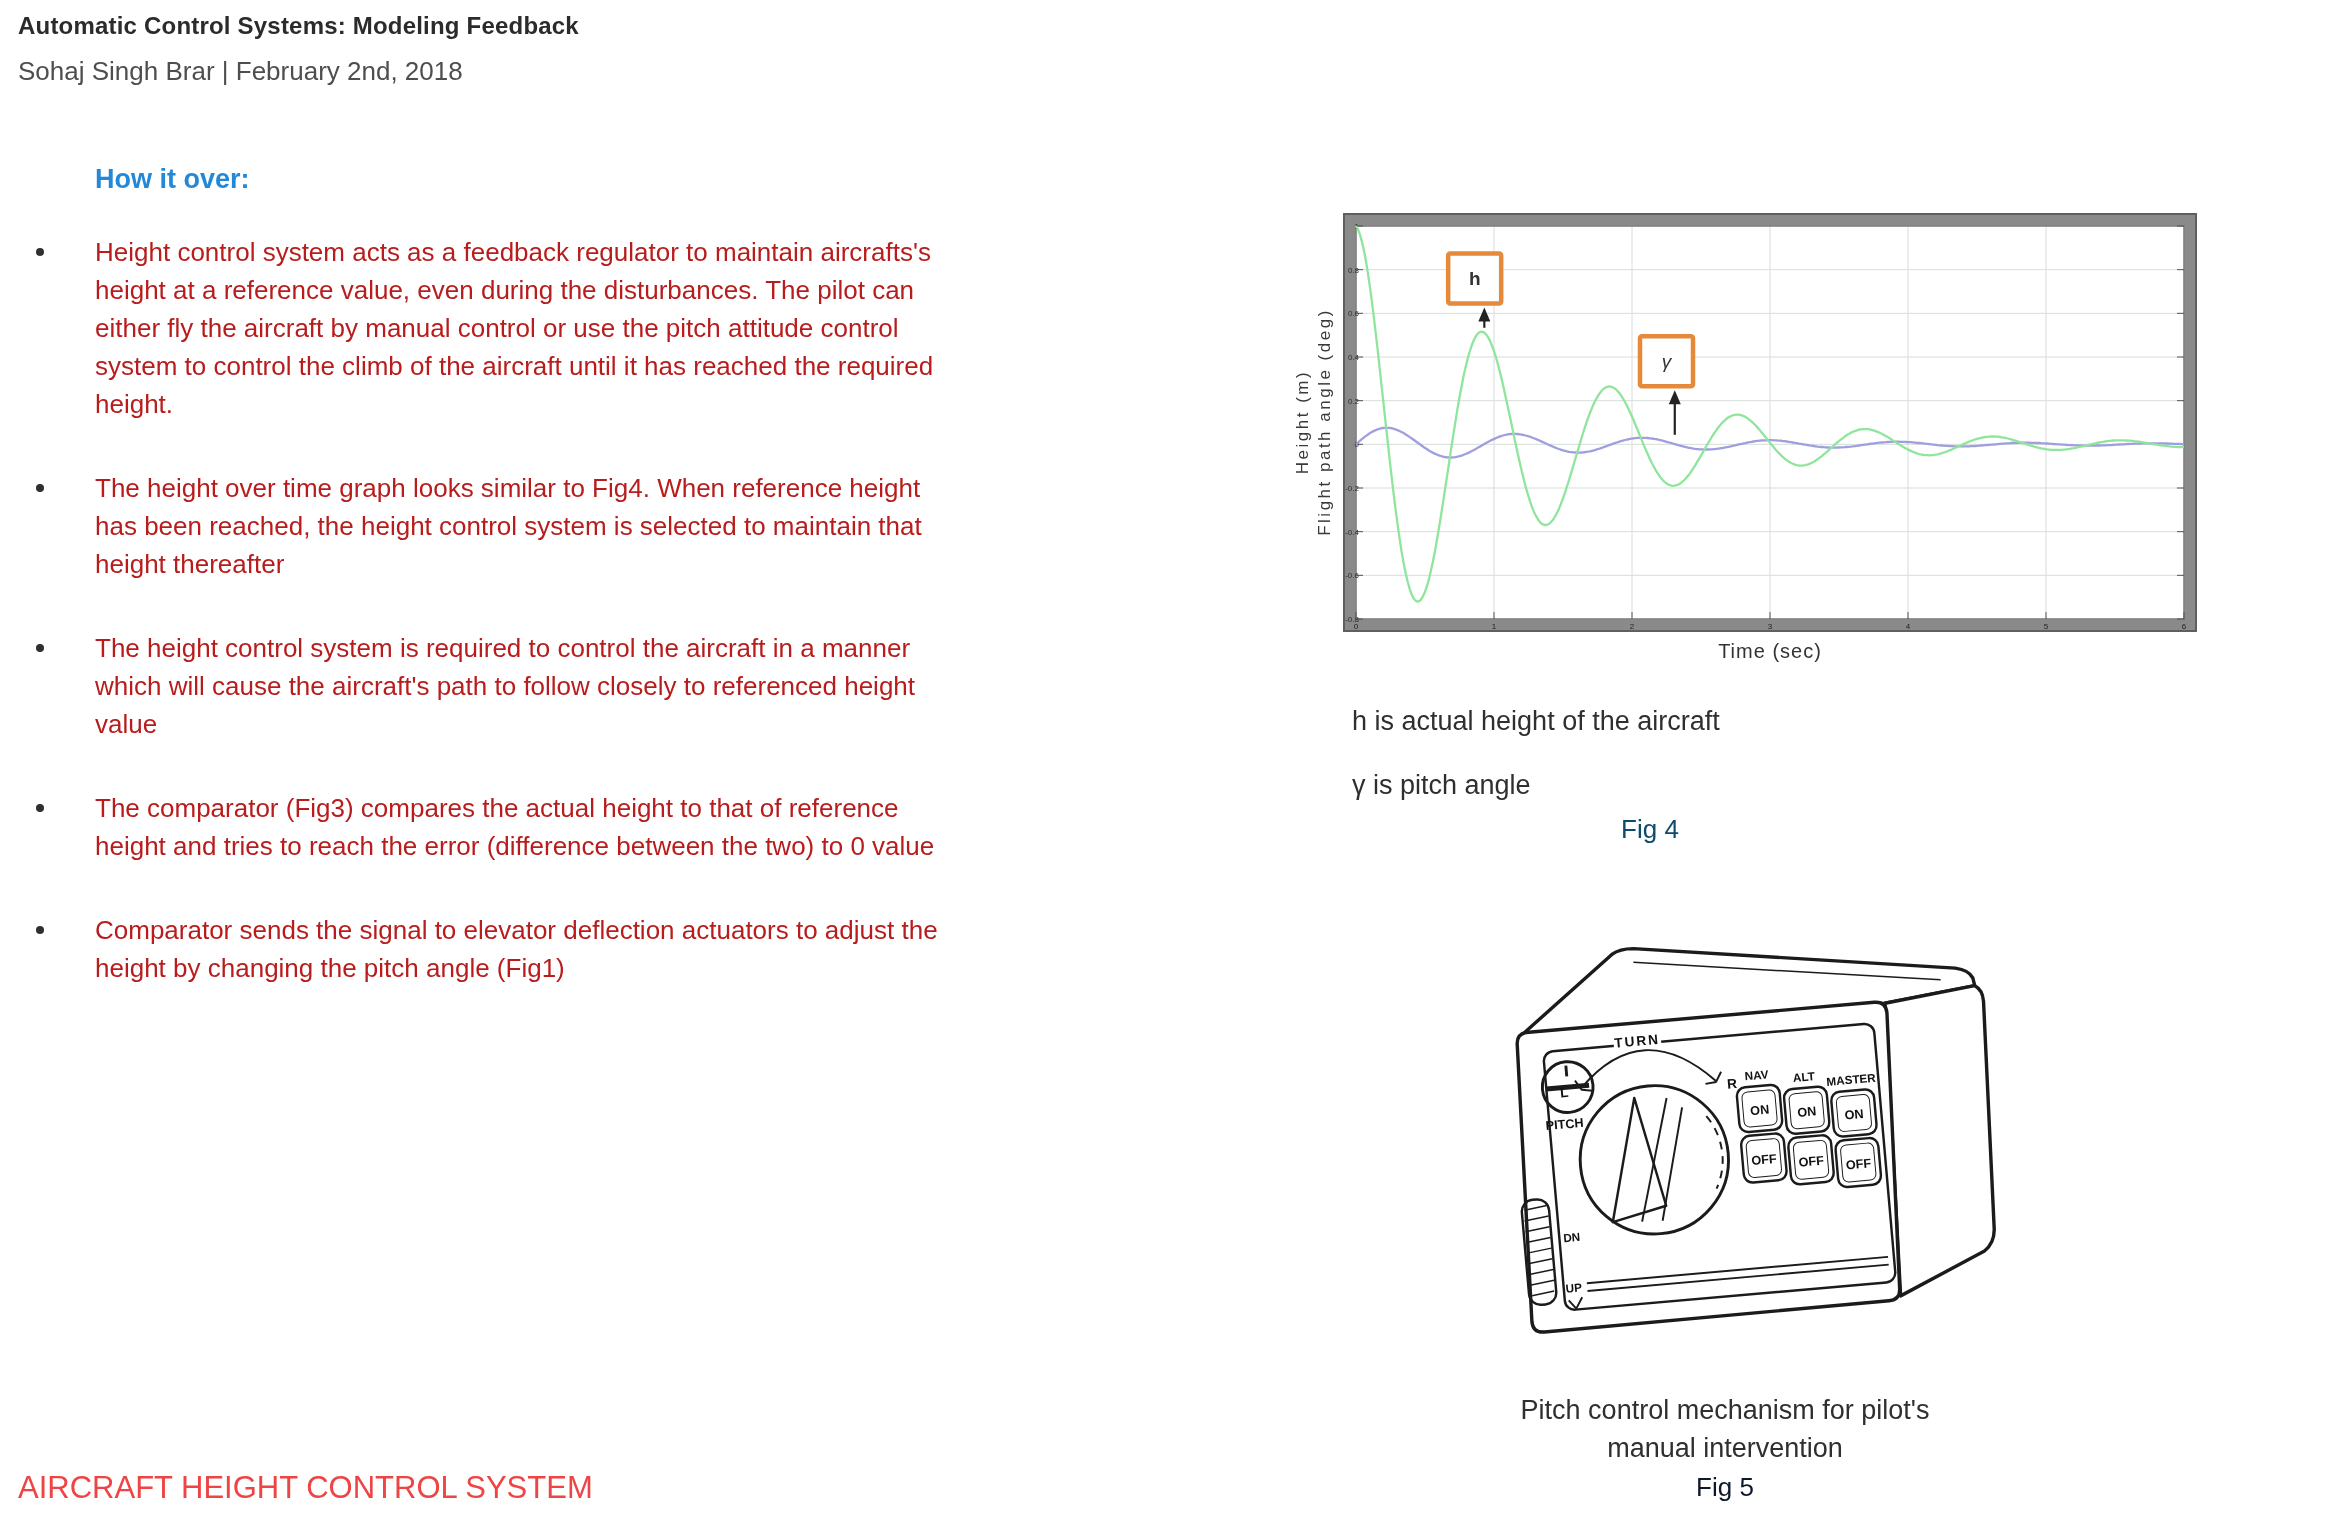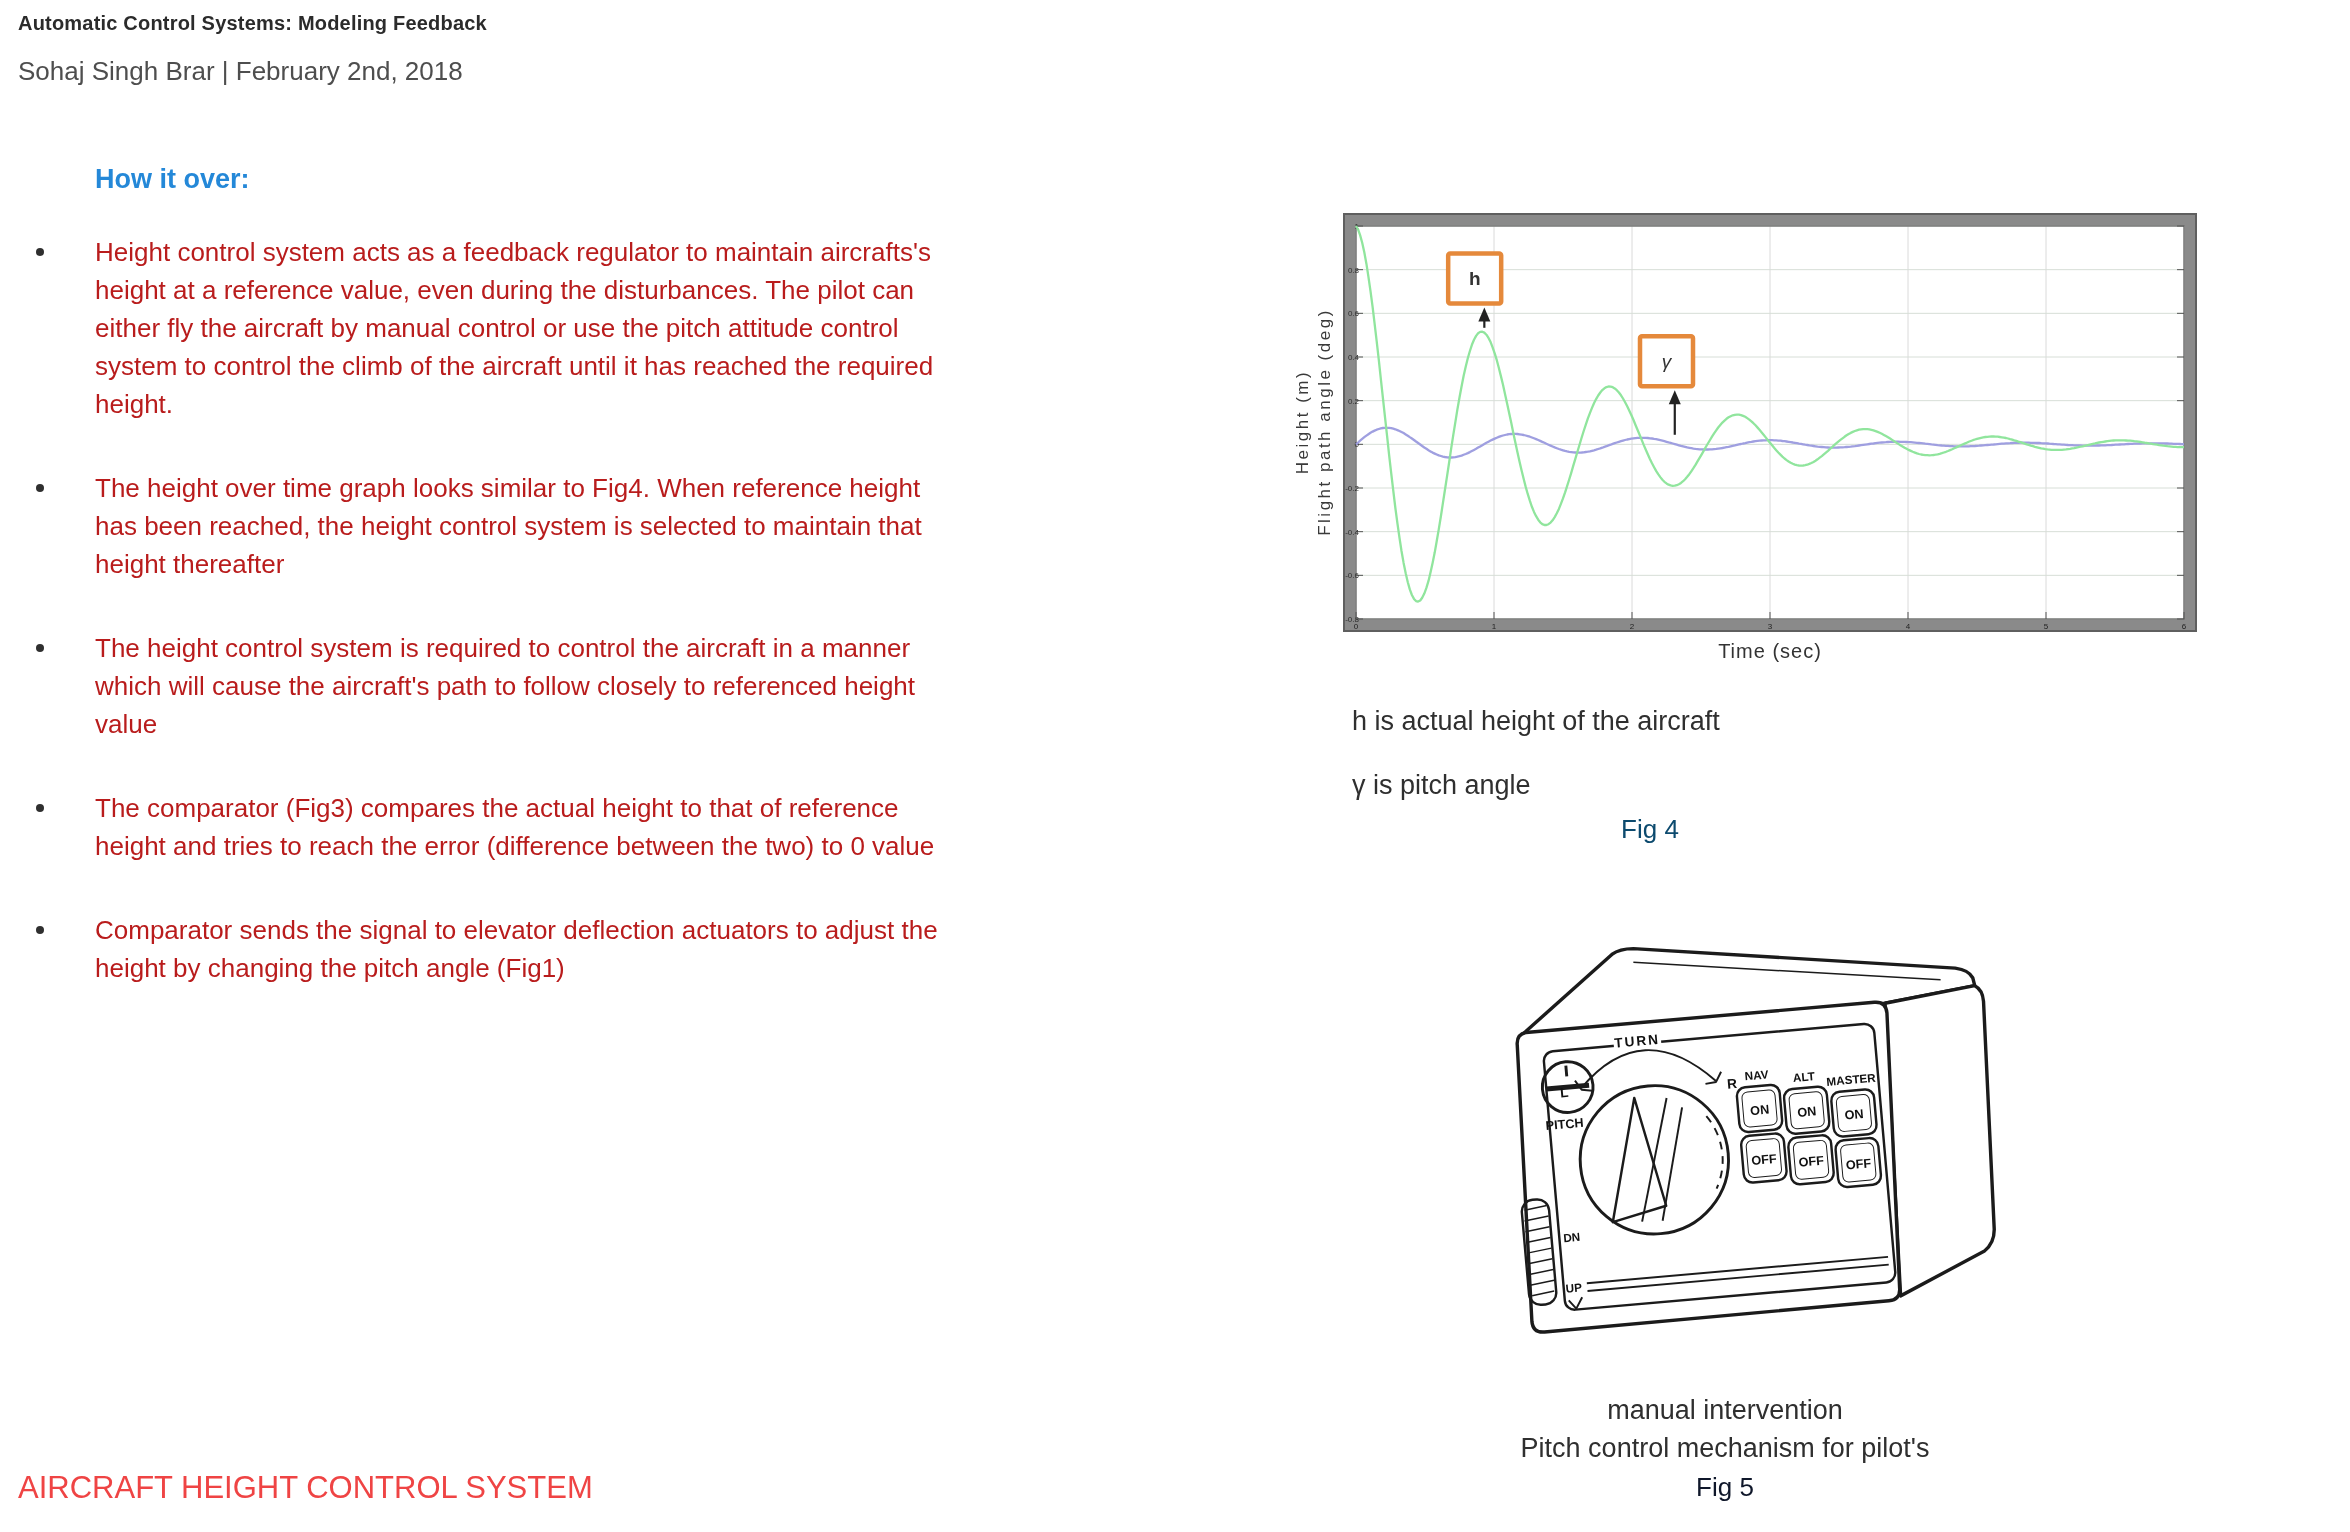--- a/index.html
+++ b/index.html
@@ -1,21 +1,21 @@
 <!DOCTYPE html>
 <html><head>
 <meta charset="utf-8">
 <style>
   html,body { margin:0; padding:0; }
   body {
     width:2350px; height:1532px; background:#ffffff; position:relative;
     font-family:"Liberation Sans", sans-serif; color:#3e3e3e; overflow:hidden;
   }
   .abs { position:absolute; }
-  .page-title { left:18px; top:12px; font-size:20px; font-weight:bold; color:#2b2b2b; letter-spacing:0.2px; }
+  .page-title { left:18px; top:12px; font-size:24px; font-weight:bold; color:#2b2b2b; letter-spacing:0.2px; }
   .page-subtitle { left:18px; top:56px; font-size:26px; color:#4e4e4e; }
   .hiw-heading { left:95px; top:164px; font-size:27px; font-weight:bold; color:#2488d8; }
   .bullets { left:33px; top:233px; width:905px; list-style:none; margin:0; padding:0; }
   .bullets li { position:relative; padding-left:62px; font-size:26px; line-height:38px; margin-bottom:46px; color:#b91c1c; }
   .bullets li::before { content:""; position:absolute; left:3px; top:15px; width:8px; height:8px; border-radius:50%; background:#2f2f2f; }
   .fig4-svg { left:1343px; top:213px; }
   .ylabel { left:1114px; top:400px; width:400px; height:44px; transform:rotate(-90deg);
             text-align:center; font-size:17px; letter-spacing:2.5px; color:#3a3a3a; line-height:22px; white-space:nowrap; }
   .xlabel { left:1343px; top:640px; width:854px; text-align:center; font-size:20px; color:#333333; letter-spacing:1px; }
   .fig-note { left:1352px; font-size:27px; color:#2f2f2f; }
@@ -205,18 +205,18 @@
       <rect x="391" y="272" width="34" height="38" rx="6" stroke-width="1"></rect>
       <text x="408" y="297" font-size="13" font-weight="bold" fill="#111" stroke="none" text-anchor="middle">OFF</text>
     </g>
 
     <line x1="120" y1="390" x2="430" y2="390" stroke-width="2"></line>
     <line x1="120" y1="398" x2="430" y2="398" stroke-width="2"></line>
   </g>
 </svg>
 
 <div class="abs fig5-caption">
+  <div>Pitch control mechanism for pilot's</div>
   <div>manual intervention</div>
-  <div>Pitch control mechanism for pilot's</div>
 </div>
 <div class="abs fig5-label">Fig 5</div>
 
 <div class="abs footer">AIRCRAFT HEIGHT CONTROL SYSTEM</div>
 
 </body></html>

